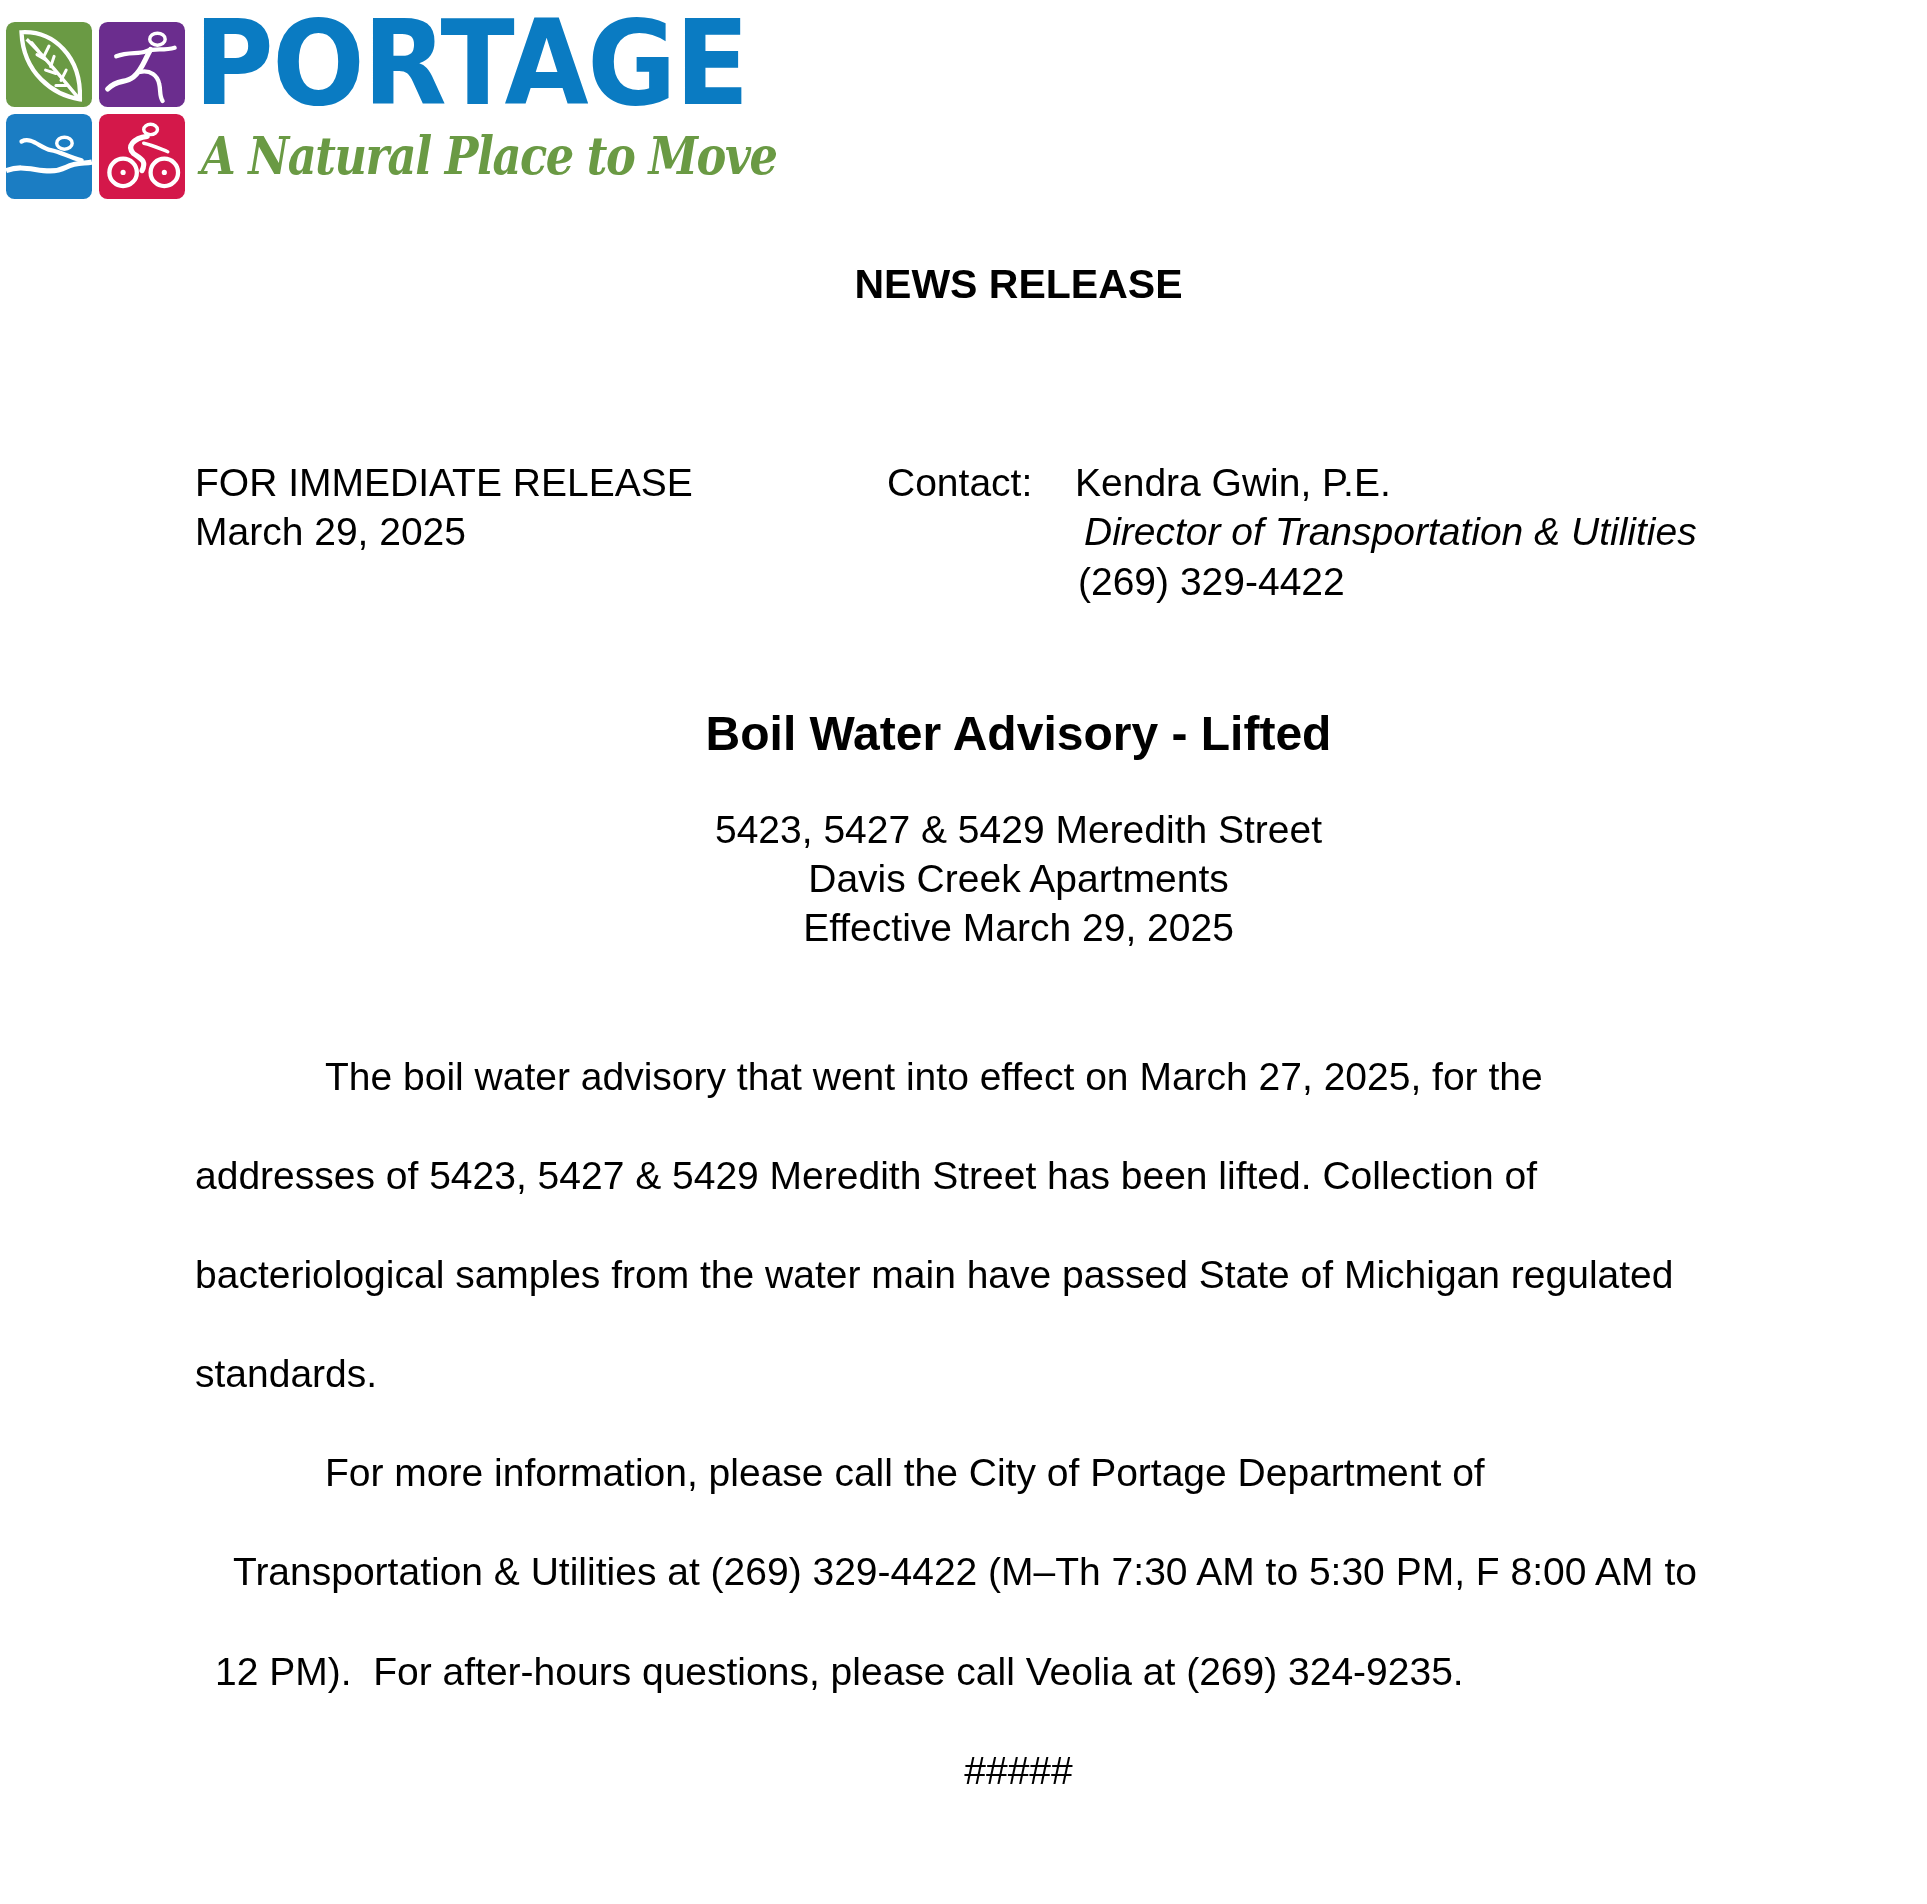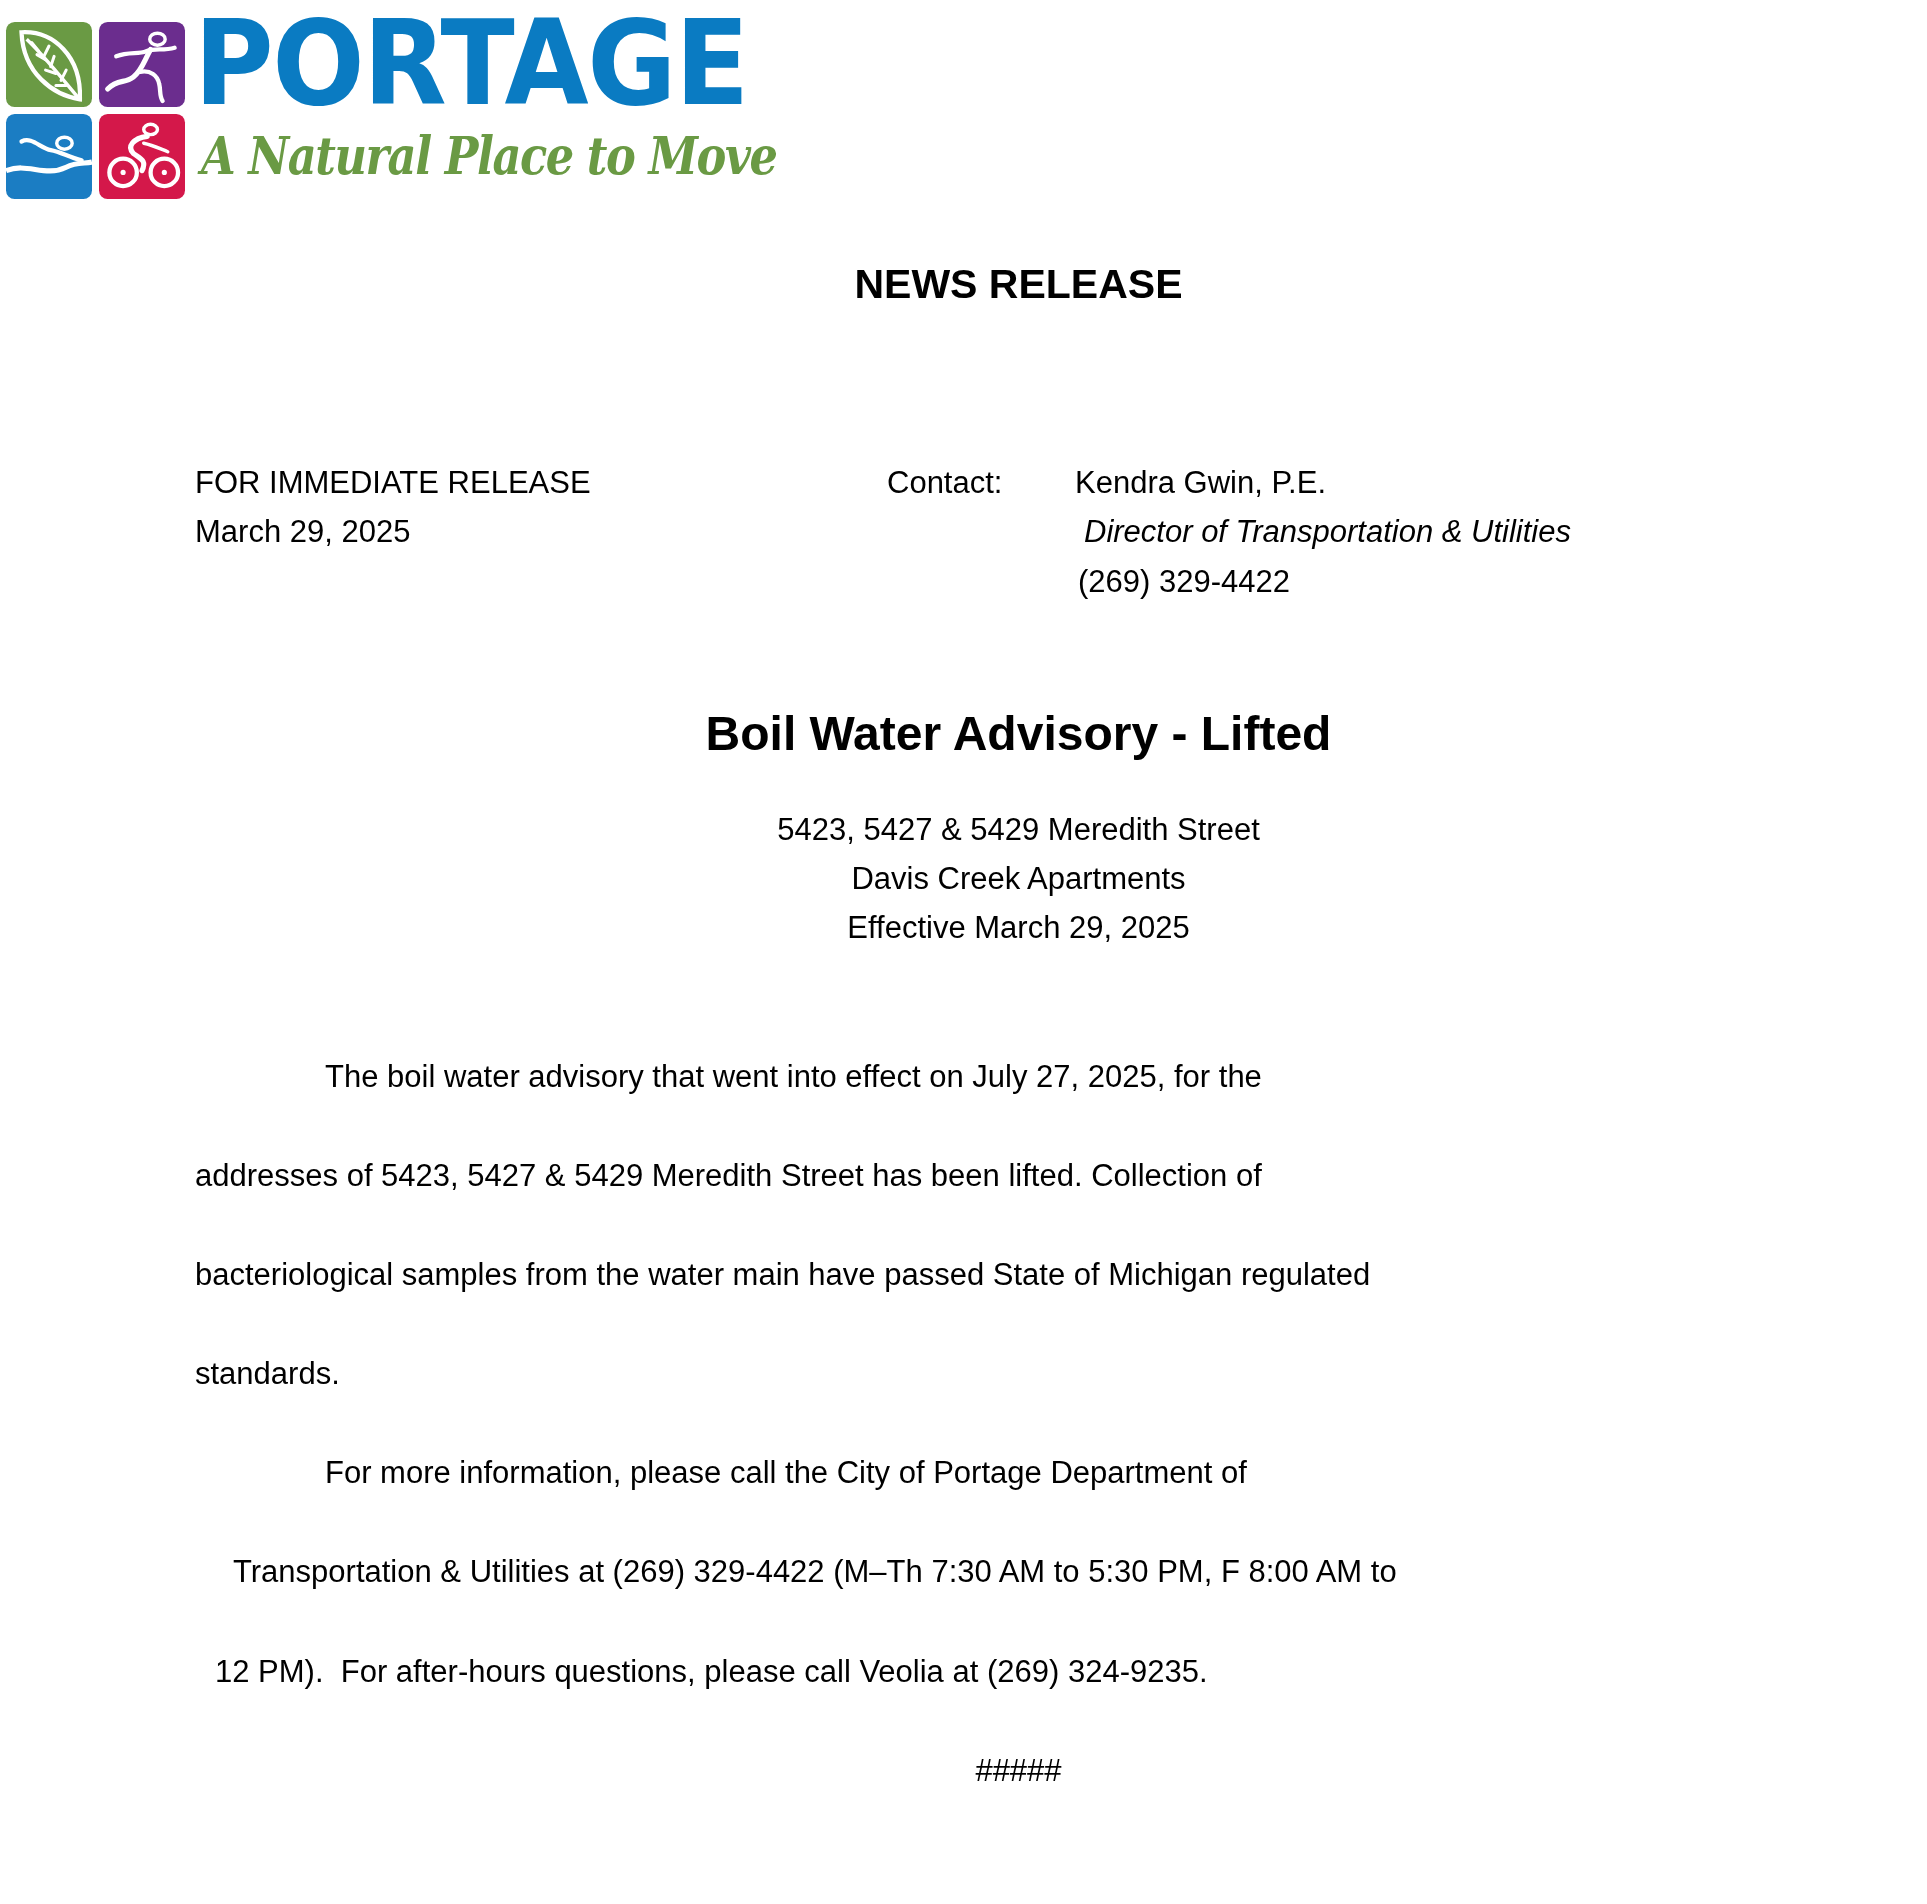--- a/index.html
+++ b/index.html
@@ -9,21 +9,21 @@
     .logo { position: absolute; left: 0; top: 0; width: 774px; height: 211px; }
     .tile { position: absolute; width: 86px; height: 85px; border-radius: 8.6px; overflow: hidden; }
     .tile svg { width: 100%; height: 100%; display: block; }
     .wordmark { position: absolute; left: 194px; top: 5.2px; font-family: "DejaVu Sans", sans-serif;
                 font-weight: bold; font-size: 117px; line-height: 117px; color: #0a7bc2;
                 letter-spacing: -1.7px; transform: scaleX(0.93); transform-origin: left top; white-space: pre; }
     .tagline { position: absolute; left: 201px; top: 126px; font-family: "DejaVu Serif", serif;
                font-style: italic; font-weight: bold; font-size: 52px; line-height: 60px;
                color: #6a9a44; letter-spacing: -1.7px; transform: scaleX(0.86); transform-origin: left top; white-space: pre; }
     .news { font-weight: bold; font-size: 41px; line-height: 48px; }
-    .body44 { font-size: 31px; line-height: 48px; }
+    .body44 { font-size: 39px; line-height: 48px; }
     .heading { font-weight: bold; font-size: 48px; line-height: 55px; }
     .center { text-align: center; }
   </style>
 </head>
 <body>
 
 <div class="logo">
   <div class="tile" style="left:6px; top:21.5px; background:#6a9a44;">
     <svg viewBox="0 0 100 99">
       <path d="M18 12 C55 10 88 40 86 90 C55 85 20 60 18 12 Z" fill="none" stroke="#fff" stroke-width="5"></path>
@@ -70,21 +70,21 @@
 <div class="abs body44" style="left:1075px; top:459px;">Kendra Gwin, P.E.</div>
 <div class="abs body44" style="left:1084px; top:508px;font-style:italic;">Director of Transportation &amp; Utilities</div>
 <div class="abs body44" style="left:1078px; top:558px;">(269) 329-4422</div>
 
 <div class="abs heading center" style="left:0; width:2037px; top:706px;">Boil Water Advisory - Lifted</div>
 <div class="abs body44 center" style="left:0; width:2037px; top:806px;">5423, 5427 &amp; 5429 Meredith Street</div>
 <div class="abs body44 center" style="left:0; width:2037px; top:855px;">Davis Creek Apartments</div>
 <div class="abs body44 center" style="left:0; width:2037px; top:904px;">Effective March 29, 2025</div>
 
 <div>
-  <div class="abs body44" style="left:325px; top:1053px;">The boil water advisory that went into effect on July 27, 2025, for the</div>
+  <div class="abs body44" style="left:325px; top:1053px;">The boil water advisory that went into effect on March 27, 2025, for the</div>
   <div class="abs body44" style="left:195px; top:1152px;">addresses of 5423, 5427 &amp; 5429 Meredith Street has been lifted. Collection of</div>
   <div class="abs body44" style="left:195px; top:1251px;">bacteriological samples from the water main have passed State of Michigan regulated</div>
   <div class="abs body44" style="left:195px; top:1350px;">standards.</div>
 </div>
 
 <div>
   <div class="abs body44" style="left:325px; top:1449px;text-align:right;">For more information, please call the City of Portage Department of</div>
   <div class="abs body44" style="left:185px; top:1548px;margin-left:48px;">Transportation &amp; Utilities at (269) 329-4422 (M–Th 7:30 AM to 5:30 PM, F 8:00 AM to</div>
   <div class="abs body44" style="left:195px; top:1648px;margin-left:20px;">12 PM).  For after-hours questions, please call Veolia at (269) 324-9235.</div>
 </div>

